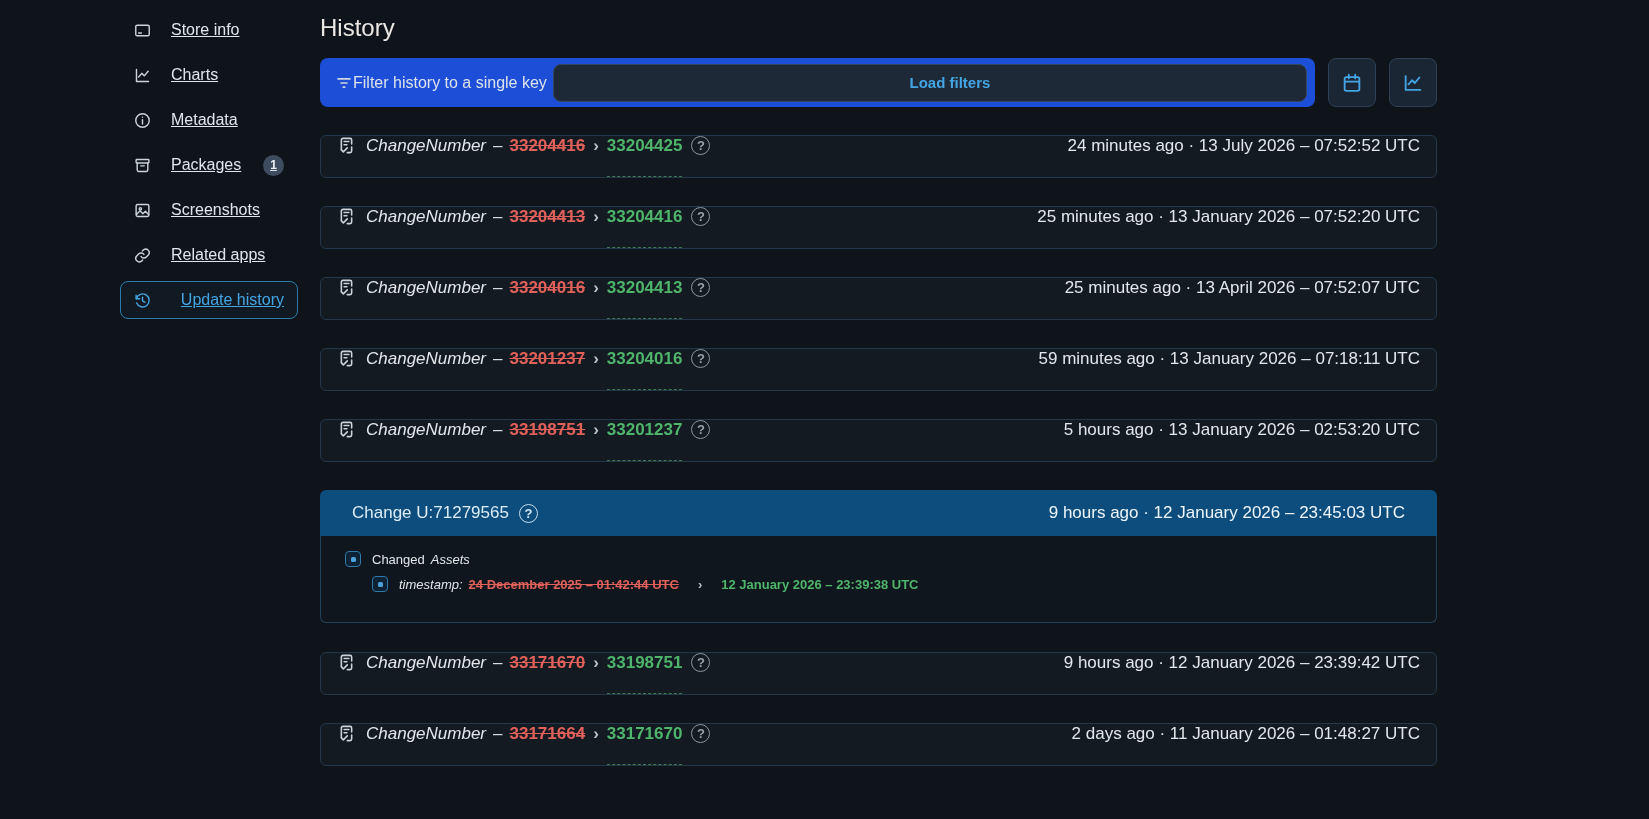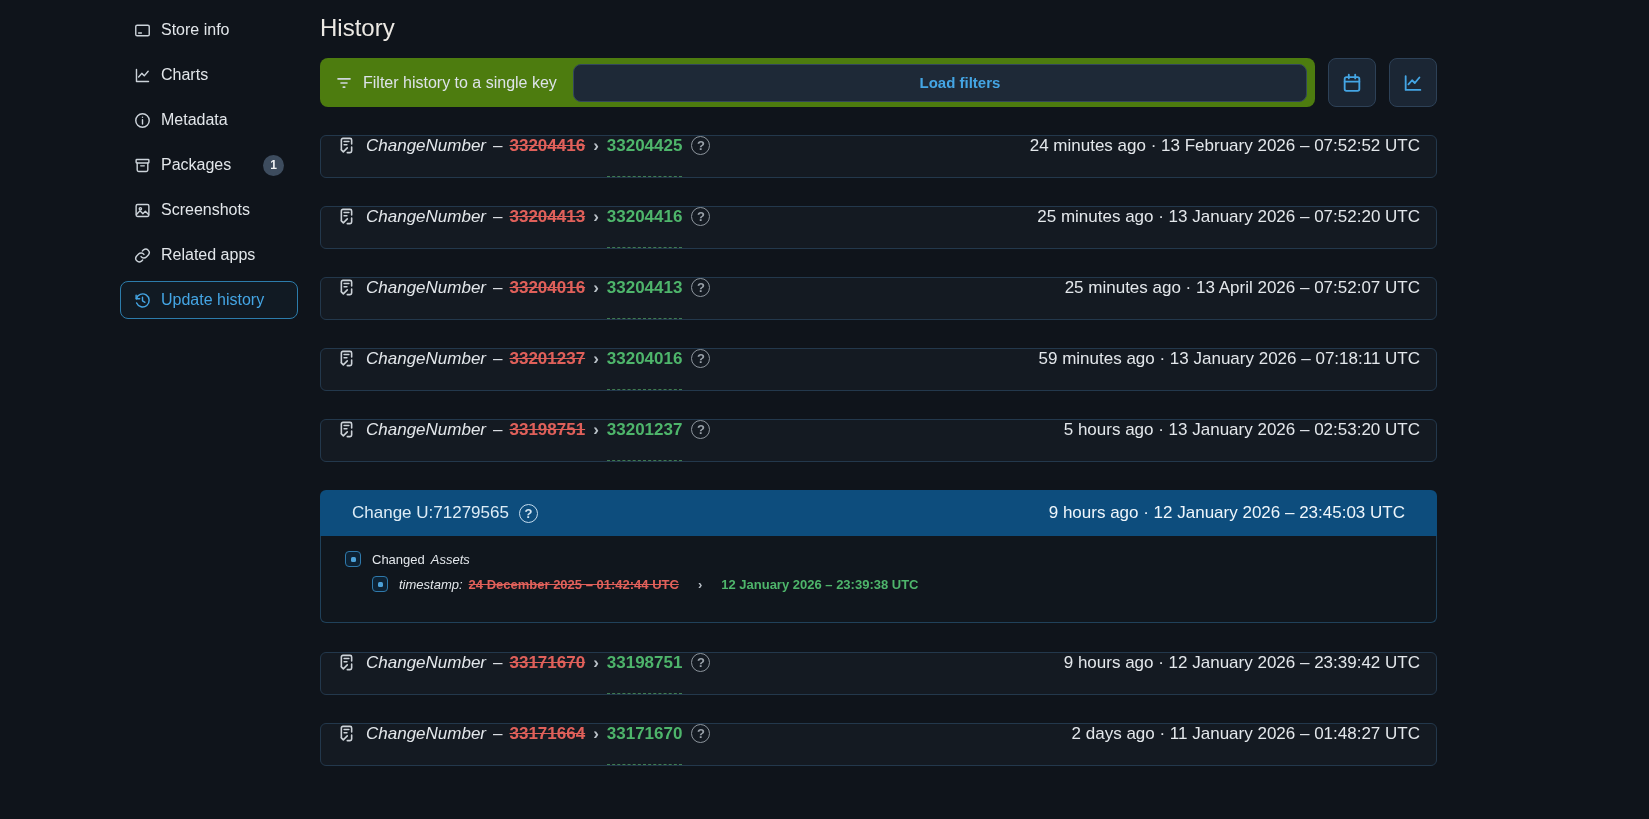--- a/index.html
+++ b/index.html
@@ -8,41 +8,41 @@
     width:1649px; height:819px; overflow:hidden; position:relative;
     background:#0f141b;
     font-family:"Liberation Sans", sans-serif;
     color:#e2e6ea;
   }
   svg { display:block; }
 
   
   .sidebar { position:absolute; left:120px; top:11px; width:178px; }
   .side-item {
-    display:flex; align-items:center; gap:10px; height:38px; margin-bottom:7px;
+    display:flex; align-items:center; gap:20px; height:38px; margin-bottom:7px;
     padding:0 13px; font-size:16px; color:#e2e6ea; border:1px solid transparent;
-    border-radius:8px; cursor:pointer; white-space:nowrap;
+    border-radius:8px; cursor:pointer; white-space:nowrap;text-decoration:underline;
   }
   .side-item svg { width:17px; height:17px; color:#ccd3da; flex:none; }
-  .side-item.active { color:var(--accent); border-color:#2c7cab; background:rgba(30,70,100,.12); }
+  .side-item.active { color:var(--accent); border-color:#2c7cab; background:rgba(30,70,100,.12);justify-content:space-between; }
   .side-item.active svg { color:var(--accent); }
   .badge {
     margin-left:auto; background:#3d4c5e; color:#eef1f4; font-size:12px; font-weight:bold;
     width:21px; height:21px; border-radius:50%;
     display:flex; align-items:center; justify-content:center;
   }
 
   
   .main { position:absolute; left:320px; top:0; width:1117px; }
   .page-title { font-size:24px; font-weight:500; color:#ece9e4; margin:13px 0 0; line-height:1.25; }
 
   .toolbar { margin-top:15px; display:flex; gap:13px; height:49px; }
   .filter-bar {
-    flex:1; background:#4d7c0f; border-radius:8px;
-    display:flex; align-items:center; padding:0 8px 0 15px; gap:10px; min-width:0;
+    flex:1; background:#1d4ed8; border-radius:8px;
+    display:flex; align-items:center; padding:0 8px 0 15px; min-width:0;
   }
   .filter-bar svg { width:18px; height:18px; color:#cfd6dd; flex:none; }
   .filter-label { font-size:16px; color:#dde3e9; white-space:nowrap; }
   .filter-select {
     flex:1; margin-left:6px; height:38px; border:1px solid #33475c; border-radius:8px;
     background:#1e2937; display:flex; align-items:center; justify-content:center;
     color:var(--accent); font-weight:bold; font-size:15px; cursor:pointer;padding-left:40px;
   }
   .tool-btn {
     width:48px; height:49px; border:1px solid #2d4157; border-radius:8px; background:#1b2634;
@@ -194,21 +194,21 @@
           <path d="M9 11h3.5"></path>
           <path d="M5.5 17.5l2.5 2.5 5-5"></path>
           <path d="M13 21h3.5a2 2 0 0 0 2-2v-5"></path>
         </svg>
     <span class="key">ChangeNumber</span>
     <span class="dash">–</span>
     <span class="old">33204416</span>
     <span class="arrow">›</span>
     <span class="new">33204425</span>
     <span class="help">?</span>
-    <span class="time">24 minutes ago · 13 February 2026 – 07:52:52 UTC</span>
+    <span class="time">24 minutes ago · 13 July 2026 – 07:52:52 UTC</span>
   </div>
 
   <div class="hrow">
     <svg class="doc-icon" viewBox="0 0 24 24" fill="none" stroke="currentColor" stroke-width="2" stroke-linecap="round" stroke-linejoin="round">
           <path d="M18.5 10V5a2 2 0 0 0-2-2h-9a2 2 0 0 0-2 2v12"></path>
           <path d="M9 7h6"></path>
           <path d="M9 11h3.5"></path>
           <path d="M5.5 17.5l2.5 2.5 5-5"></path>
           <path d="M13 21h3.5a2 2 0 0 0 2-2v-5"></path>
         </svg>

